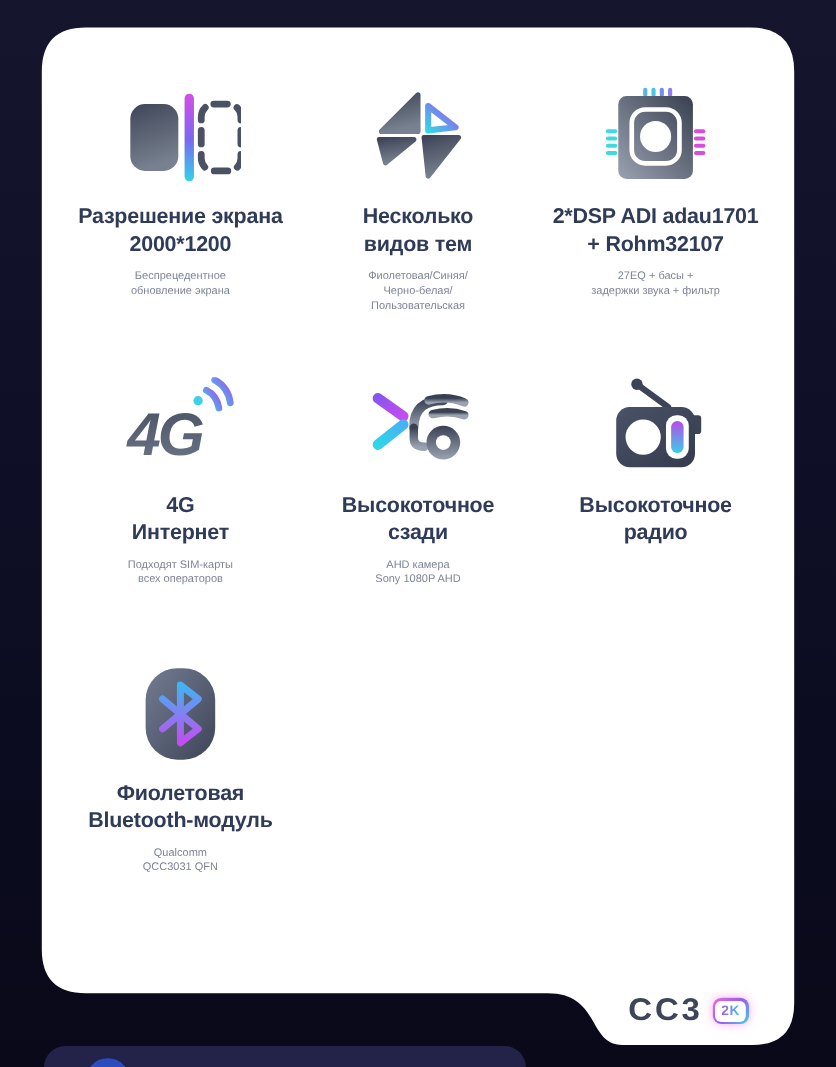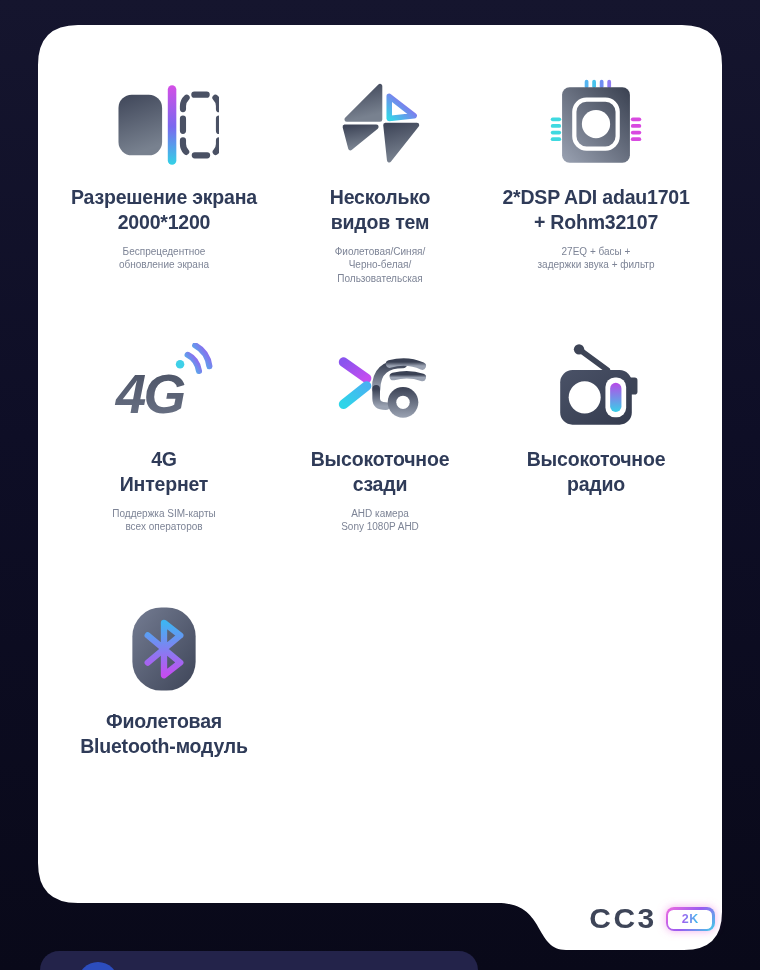--- a/index.html
+++ b/index.html
@@ -9,25 +9,25 @@
   .defs-svg{position:absolute;width:0;height:0;}
   .card-shape{position:absolute;left:0;top:0;}
   .grid{position:absolute;left:38px;top:29px;width:684px;height:834px;
         display:grid;grid-template-columns:repeat(3,1fr);grid-template-rows:repeat(3,262px);
         padding:46px 18px 0;box-sizing:border-box;}
   .cell{display:flex;flex-direction:column;align-items:center;text-align:center;}
   .icon-box{height:100px;display:flex;align-items:center;justify-content:center;}
   .feat-title{margin-top:10px;font-size:19.5px;font-weight:bold;color:#2f3b58;
               line-height:1.27;white-space:pre-line;letter-spacing:-0.2px;}
   .feat-sub{margin-top:10px;font-size:10px;color:#7d8496;line-height:1.38;white-space:pre-line;}
-  .logo{position:absolute;left:556px;top:897px;width:192px;height:44px;
+  .logo{position:absolute;left:530px;top:897px;width:192px;height:44px;
         display:flex;align-items:center;justify-content:center;gap:9px;}
   .cc3{font-size:30px;font-weight:bold;color:#3e4558;letter-spacing:2.5px;
        transform:scaleY(0.95);}
-  .badge2k{width:49px;height:24px;border-radius:8px;padding:2.5px;box-sizing:border-box;
+  .badge2k{width:33px;height:24px;border-radius:8px;padding:2.5px;box-sizing:border-box;
            background:linear-gradient(135deg,#f06ae0,#9a5cf0 50%,#3fd0e8);
            box-shadow:0 0 9px rgba(235,105,220,0.55);}
   .badge-inner{width:100%;height:100%;border-radius:5.5px;background:#ffffff;
                display:flex;align-items:center;justify-content:center;}
   .badge-text{font-size:12.5px;font-weight:bold;letter-spacing:0.5px;
               background:linear-gradient(90deg,#a45cf0,#38c4ec);
               -webkit-background-clip:text;background-clip:text;color:transparent;}
   .next-card{position:absolute;left:40px;top:951px;width:438px;height:19px;
              background:#23234a;border-radius:22px 22px 0 0;overflow:hidden;}
   .peek-circle{position:absolute;left:38px;top:11px;width:40px;height:40px;
@@ -173,21 +173,21 @@
       <div class="icon-box">
         <svg width="104" height="88" viewBox="0 0 110 92">
           <text x="4" y="74" font-size="58" font-weight="bold" font-style="italic" letter-spacing="-3" fill="url(#g4gText)">4G</text>
           <circle cx="72" cy="22" r="4.5" fill="#3fd0e8"></circle>
           <path d="M80,12 Q90,17 92,29" stroke="url(#gAccent)" stroke-width="6.5" fill="none" stroke-linecap="round"></path>
           <path d="M88,2 Q101,9 103,24" stroke="url(#gAccent)" stroke-width="6.5" fill="none" stroke-linecap="round"></path>
         </svg>
       </div>
       <div class="feat-title">4G
 Интернет</div>
-      <div class="feat-sub">Поддержка SIM-карты
+      <div class="feat-sub">Подходят SIM-карты
 всех операторов</div>
     </div>
 
     <div class="cell">
       <div class="icon-box">
         <svg width="100" height="92" viewBox="0 0 104 96">
           <path d="M14,22 L38,39" stroke="url(#gPurp)" stroke-width="10" stroke-linecap="round" fill="none"></path>
           <path d="M14,66 L38,47" stroke="url(#gCyanL)" stroke-width="10" stroke-linecap="round" fill="none"></path>
           <path d="M48,50 C48,30 60,24 76,24" stroke="url(#gLine)" stroke-width="9" stroke-linecap="round" fill="none"></path>
           <path d="M62,24 Q80,19 96,26" stroke="url(#gLine)" stroke-width="8" stroke-linecap="round" fill="none"></path>
@@ -221,20 +221,22 @@
 
     <div class="cell">
       <div class="icon-box">
         <svg width="94" height="92" viewBox="0 0 104 96">
           <rect x="17" y="2" width="70" height="92" rx="32" fill="url(#gBtBody)"></rect>
           <path d="M34,33 L70,63 L52,77 L52,19 L70,33 L34,63" fill="none" stroke="url(#gBt)" stroke-width="7" stroke-linecap="round" stroke-linejoin="round"></path>
         </svg>
       </div>
       <div class="feat-title">Фиолетовая
 Bluetooth-модуль</div>
+      <div class="feat-sub">Qualcomm
+QCC3031 QFN</div>
     </div>
 
   </div>
 
   <div class="logo">
     <span class="cc3">CC3</span>
     <span class="badge2k">
       <span class="badge-inner">
         <span class="badge-text">2K</span>
       </span>

